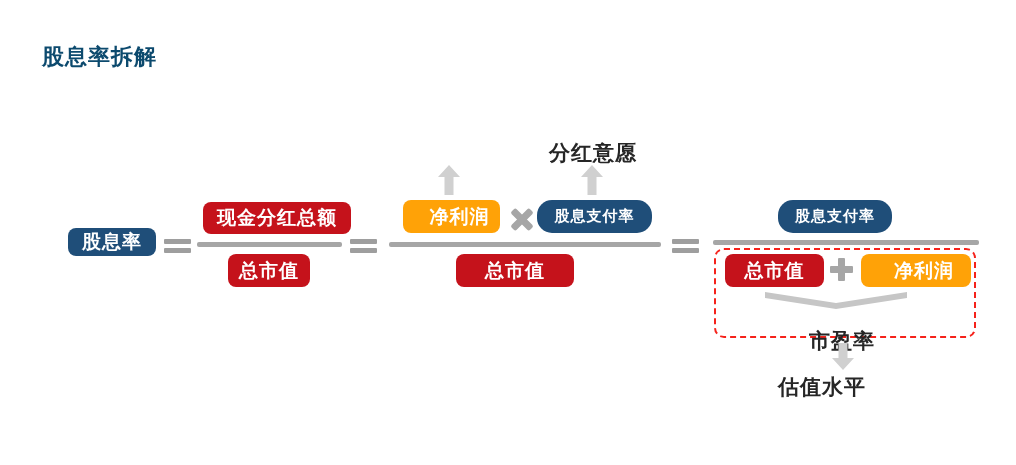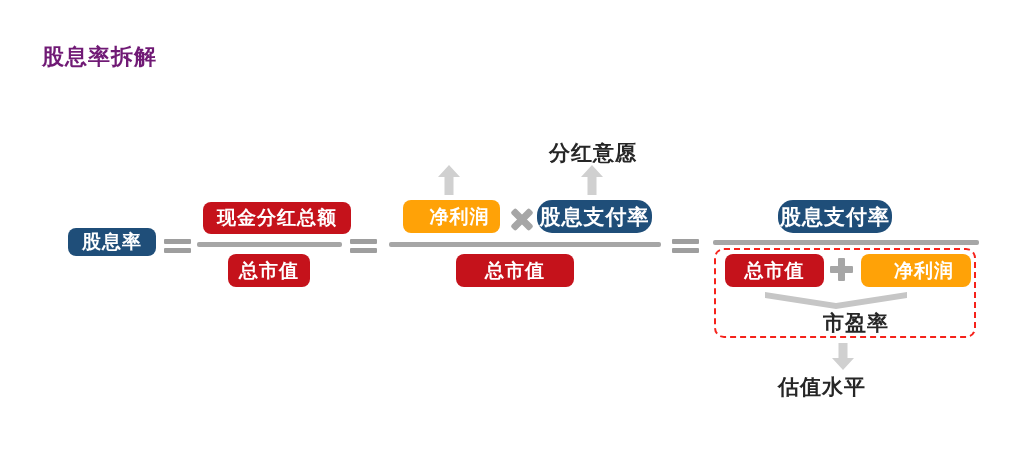--- a/index.html
+++ b/index.html
@@ -8,35 +8,35 @@
     background:#ffffff;
   }
   .canvas {
     position:relative;
     width:1016px; height:465px;
     background:#ffffff;
     overflow:hidden;
   }
   .page-title {
     position:absolute; left:42px; top:42px;
-    font-size:22px; font-weight:bold; color:#701a75;
+    font-size:22px; font-weight:bold; color:#0c4a6e;
     letter-spacing:1px;
   }
   .box {
     position:absolute;
     display:flex; align-items:center; justify-content:center;
     color:#ffffff; font-weight:bold;
     border-radius:8px;
     font-size:19px; letter-spacing:1px;
     box-sizing:border-box;
   }
   .navy   { background:#1F4E79; }
   .red    { background:#C5121B; }
   .orange { background:#FFA207;padding-left:16px; }
-  .small-text { font-size:21px;border-radius:15px; }
+  .small-text { font-size:15px;border-radius:15px; }
   .frac-bar {
     position:absolute; height:5px;
     background:#A6A6A6; border-radius:2px;
   }
   .equals {
     position:absolute;
     display:flex; flex-direction:column; gap:4px;
   }
   .equals i {
     display:block; width:27px; height:5px;
@@ -131,21 +131,21 @@
 
   <div class="box red" style="left:725px; top:254px; width:99px; height:33px;">总市值</div>
   <span class="op-plus" style="left:830px; top:258px;"></span>
   <div class="box orange" style="left:861px; top:254px; width:110px; height:33px;">净利润</div>
 
   <span class="icon-wrap" style="left:765px; top:292px;">
     <svg width="142" height="17" viewBox="0 0 142 17">
         <polygon points="0,0 71,11 142,0 142,6 71,17 0,6" fill="#C6C6C6"></polygon>
       </svg>
   </span>
-  <div class="black-label" style="left:809px; top:309px;margin-left:14px;">市盈率</div>
+  <div class="black-label" style="left:809px; top:327px;">市盈率</div>
 
   <span class="icon-wrap" style="left:832px; top:343px;">
     <svg width="22" height="27" viewBox="0 0 22 27">
         <polygon points="11,27 0,15 6.5,15 6.5,0 15.5,0 15.5,15 22,15" fill="#D0D0D0"></polygon>
       </svg>
   </span>
   <div class="black-label" style="left:778px; top:373px;">估值水平</div>
 
 </div>
 

